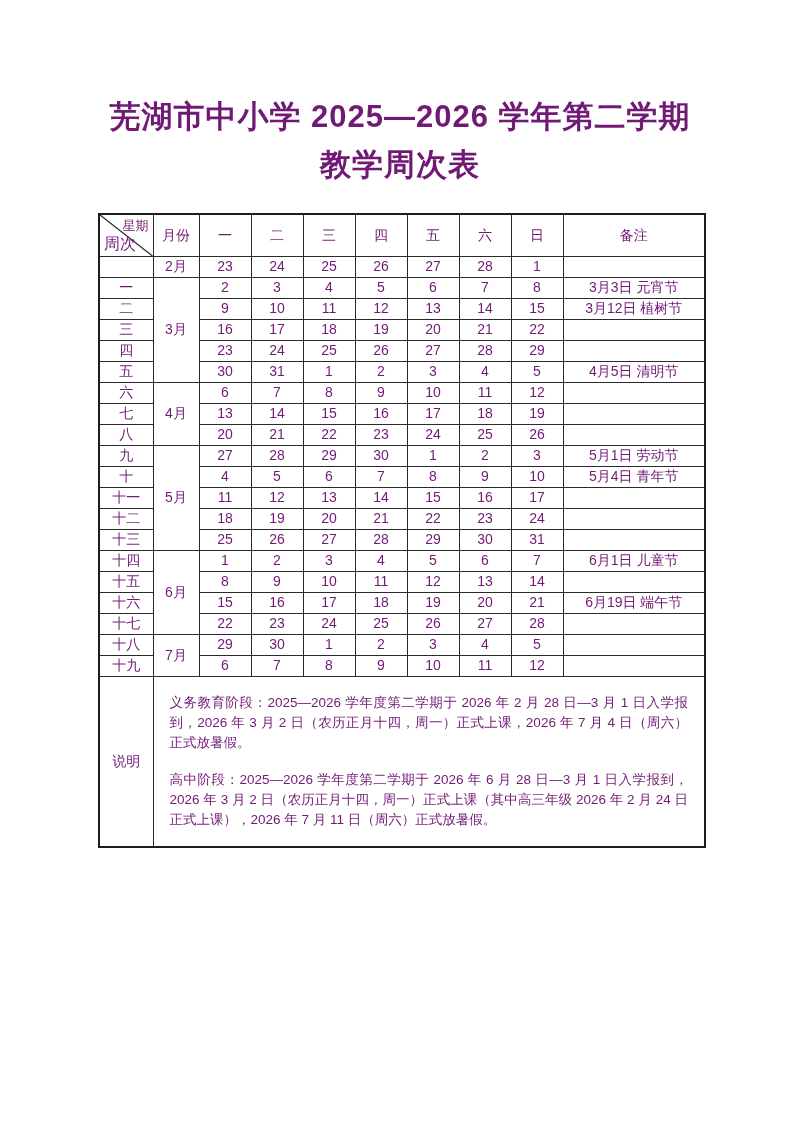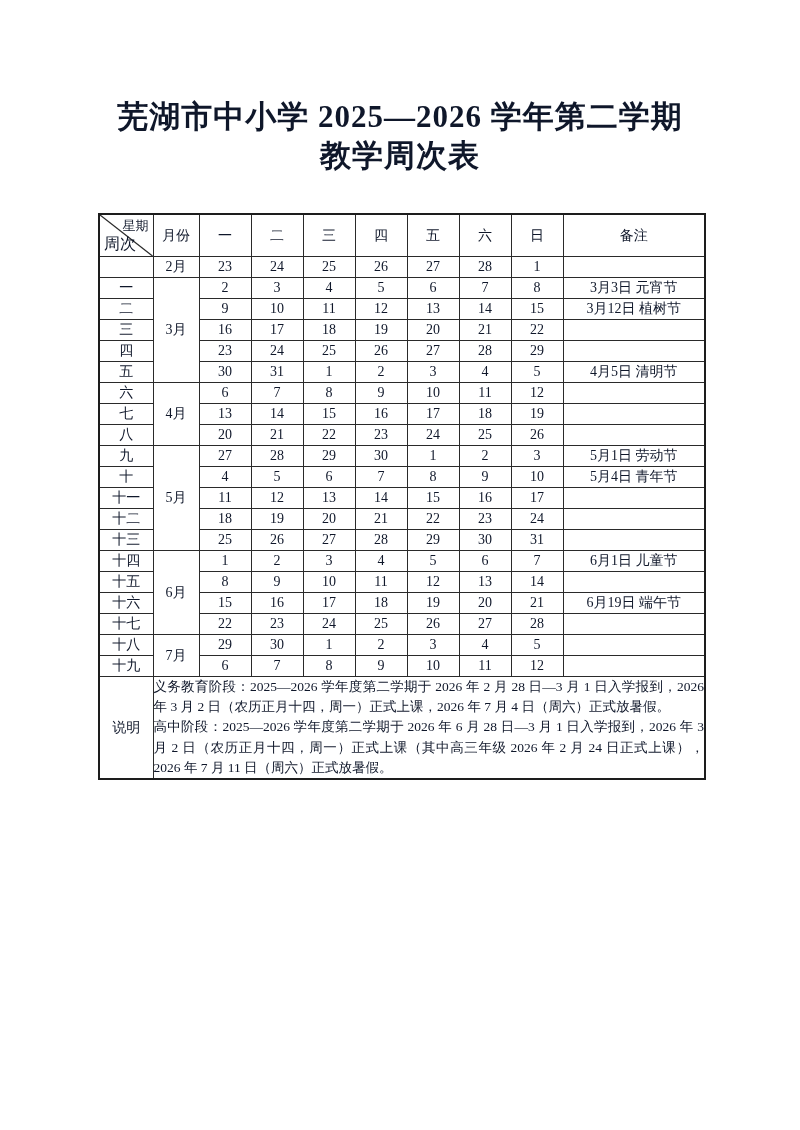--- a/index.html
+++ b/index.html
@@ -2,35 +2,35 @@
 <html><head>
 <meta charset="utf-8">
 <style>
   html, body { margin: 0; padding: 0; background: #ffffff; }
   .page {
     position: relative;
     width: 800px;
     height: 1130px;
     background: #ffffff;
     overflow: hidden;
-    font-family: Liberation Serif, serif;
-    color: #0f172a;
+    font-family: Liberation Sans, sans-serif;
+    color: #701a75;
   }
   .title {
     position: absolute;
     left: 0;
     width: 800px;
     text-align: center;
     font-size: 31px;
     font-weight: 700;
     letter-spacing: 1px;
     white-space: nowrap;
   }
   .title-line1 { top: 96px; }
-  .title-line2 { top: 135px; text-align: center; }
+  .title-line2 { top: 144px; text-align: center; }
   .subtitle {
     position: absolute;
     top: 187px;
     left: 0;
     width: 800px;
     text-align: center;
     font-size: 19px;
     font-weight: 400;
     letter-spacing: 1.5px;
     white-space: nowrap;
@@ -65,21 +65,21 @@
   .corner .corner-bottom { position: absolute; bottom: 3px; left: 4px; font-size: 16px; }
   .remark-col { font-size: 13.5px; }
   .notes-row td { height: 100px; }
   .notes-label-cell { font-size: 14px; }
   .notes-text-cell {
     text-align: left;
     vertical-align: top;
     padding: 3px 8px 3px 9px;
   }
   .notes-text-cell p {
-    margin: 0;
+    margin: 16px;
     font-size: 13.5px;
     line-height: 20.2px;
     text-align: justify;
   }
 </style>
 </head>
 <body>
 
 <div class="page">
 

